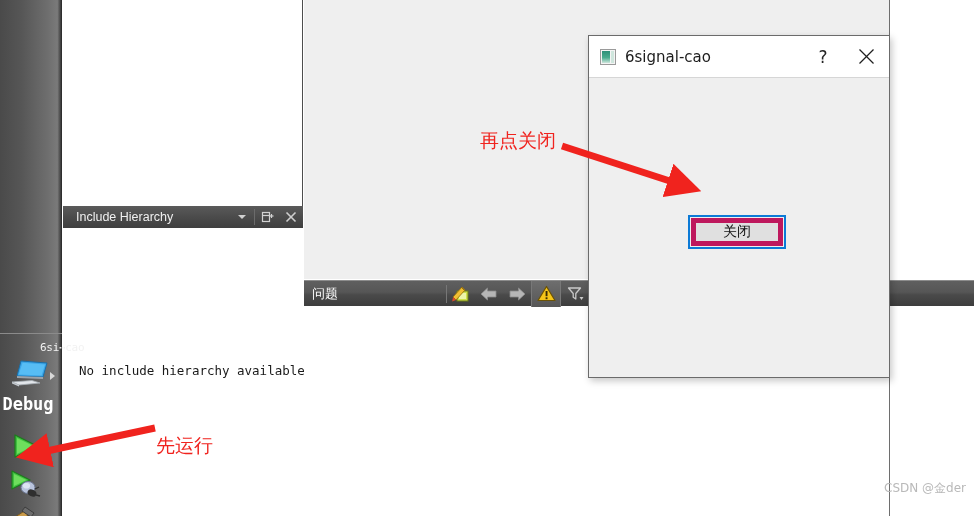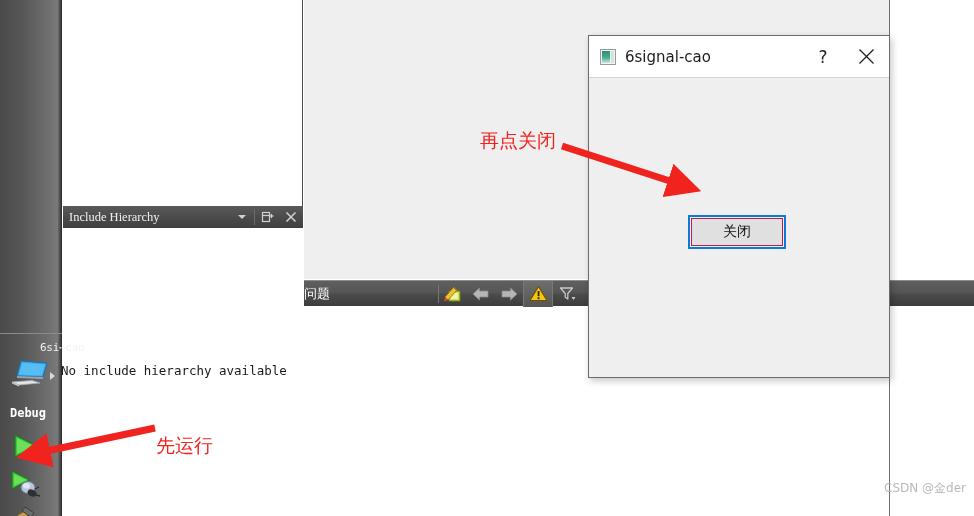--- a/index.html
+++ b/index.html
@@ -49,23 +49,22 @@
     border-top: 4px solid transparent;
     border-bottom: 4px solid transparent;
   }
   .debug-label {
     position: absolute;
     left: 0; top: 394px;
     width: 56px;
     text-align: center;
     color: #ffffff;
     font-family: "DejaVu Sans Mono", "Liberation Mono", monospace;
-    font-size: 12px;
+    font-size: 17px;
     font-weight: bold;
-    margin-top: 12px;
   }
   .run-btn {
     position: absolute;
     left: 12px; top: 433px;
     width: 28px; height: 26px;
   }
   .debug-btn {
     position: absolute;
     left: 10px; top: 470px;
     width: 32px; height: 30px;
@@ -91,23 +90,23 @@
     position: absolute;
     left: 63px; top: 206px;
     width: 240px; height: 22px;
     background: linear-gradient(to bottom, #5a5a5a 0%, #4b4b4b 50%, #3f3f3f 100%);
     box-sizing: border-box;
     display: flex;
     align-items: center;
   }
   .view-tab-title {
     color: #f0f0f0;
-    font-family: Liberation Serif, serif;
+    font-family: Liberation Sans, sans-serif;
     font-size: 12.5px;
-    padding-left: 6px;
+    padding-left: 13px;
     white-space: nowrap;
   }
   .tab-caret {
     margin-left: auto;
     margin-right: 8px;
     width: 0; height: 0;
     border-top: 4px solid #d0d0d0;
     border-left: 4px solid transparent;
     border-right: 4px solid transparent;
   }
@@ -126,20 +125,21 @@
     background: #ffffff;
     box-sizing: border-box;
   }
   .view-empty-text {
     position: absolute;
     left: 61px; top: 363px;
     color: #1a1a1a;
     font-family: "DejaVu Sans Mono", "Liberation Mono", monospace;
     font-size: 12.5px;
     white-space: nowrap;
+    padding-left: 18px;
   }
   .view-empty-caret {
     position: absolute;
     left: 57px; top: 362px;
     width: 1px; height: 17px;
     background: #555;
   }
   .hline-sidebar {
     position: absolute;
     left: 0; top: 333px;
@@ -170,20 +170,21 @@
     width: 586px; height: 26px;
     background: linear-gradient(to bottom, #5f5f5f 0%, #565656 45%, #4a4a4a 55%, #3d3d3d 100%);
     display: flex;
     align-items: center;
     box-sizing: border-box;
     border-top: 1px solid #8c8c8c;
   }
   .problems-title {
     color: #ffffff;
     font-size: 13px;
+    padding-left: 8px;
     white-space: nowrap;
     font-family: "DejaVu Sans", "Liberation Sans", sans-serif;
   }
   .pb-sep {
     width: 1px; height: 18px;
     background: #777;
     margin-left: 108px;
   }
   .pb-btn {
     width: 28px; height: 26px;
@@ -274,21 +275,21 @@
   .dlg-body {
     position: relative;
     height: 299px;
     background: #efefef;
   }
   .close-button {
     position: absolute;
     left: 102px; top: 140px;
     width: 92px; height: 28px;
     background: #e0e0e0;
-    border: 1px solid #be185d;
+    border: 5px solid #be185d;
     outline: 2px solid #0c7ad6;
     outline-offset: 1px;
     box-sizing: border-box;
     display: flex;
     align-items: center;
     justify-content: center;
     font-size: 14px;
     color: #111;
     font-family: "DejaVu Sans", "Liberation Sans", sans-serif;
     cursor: default;

